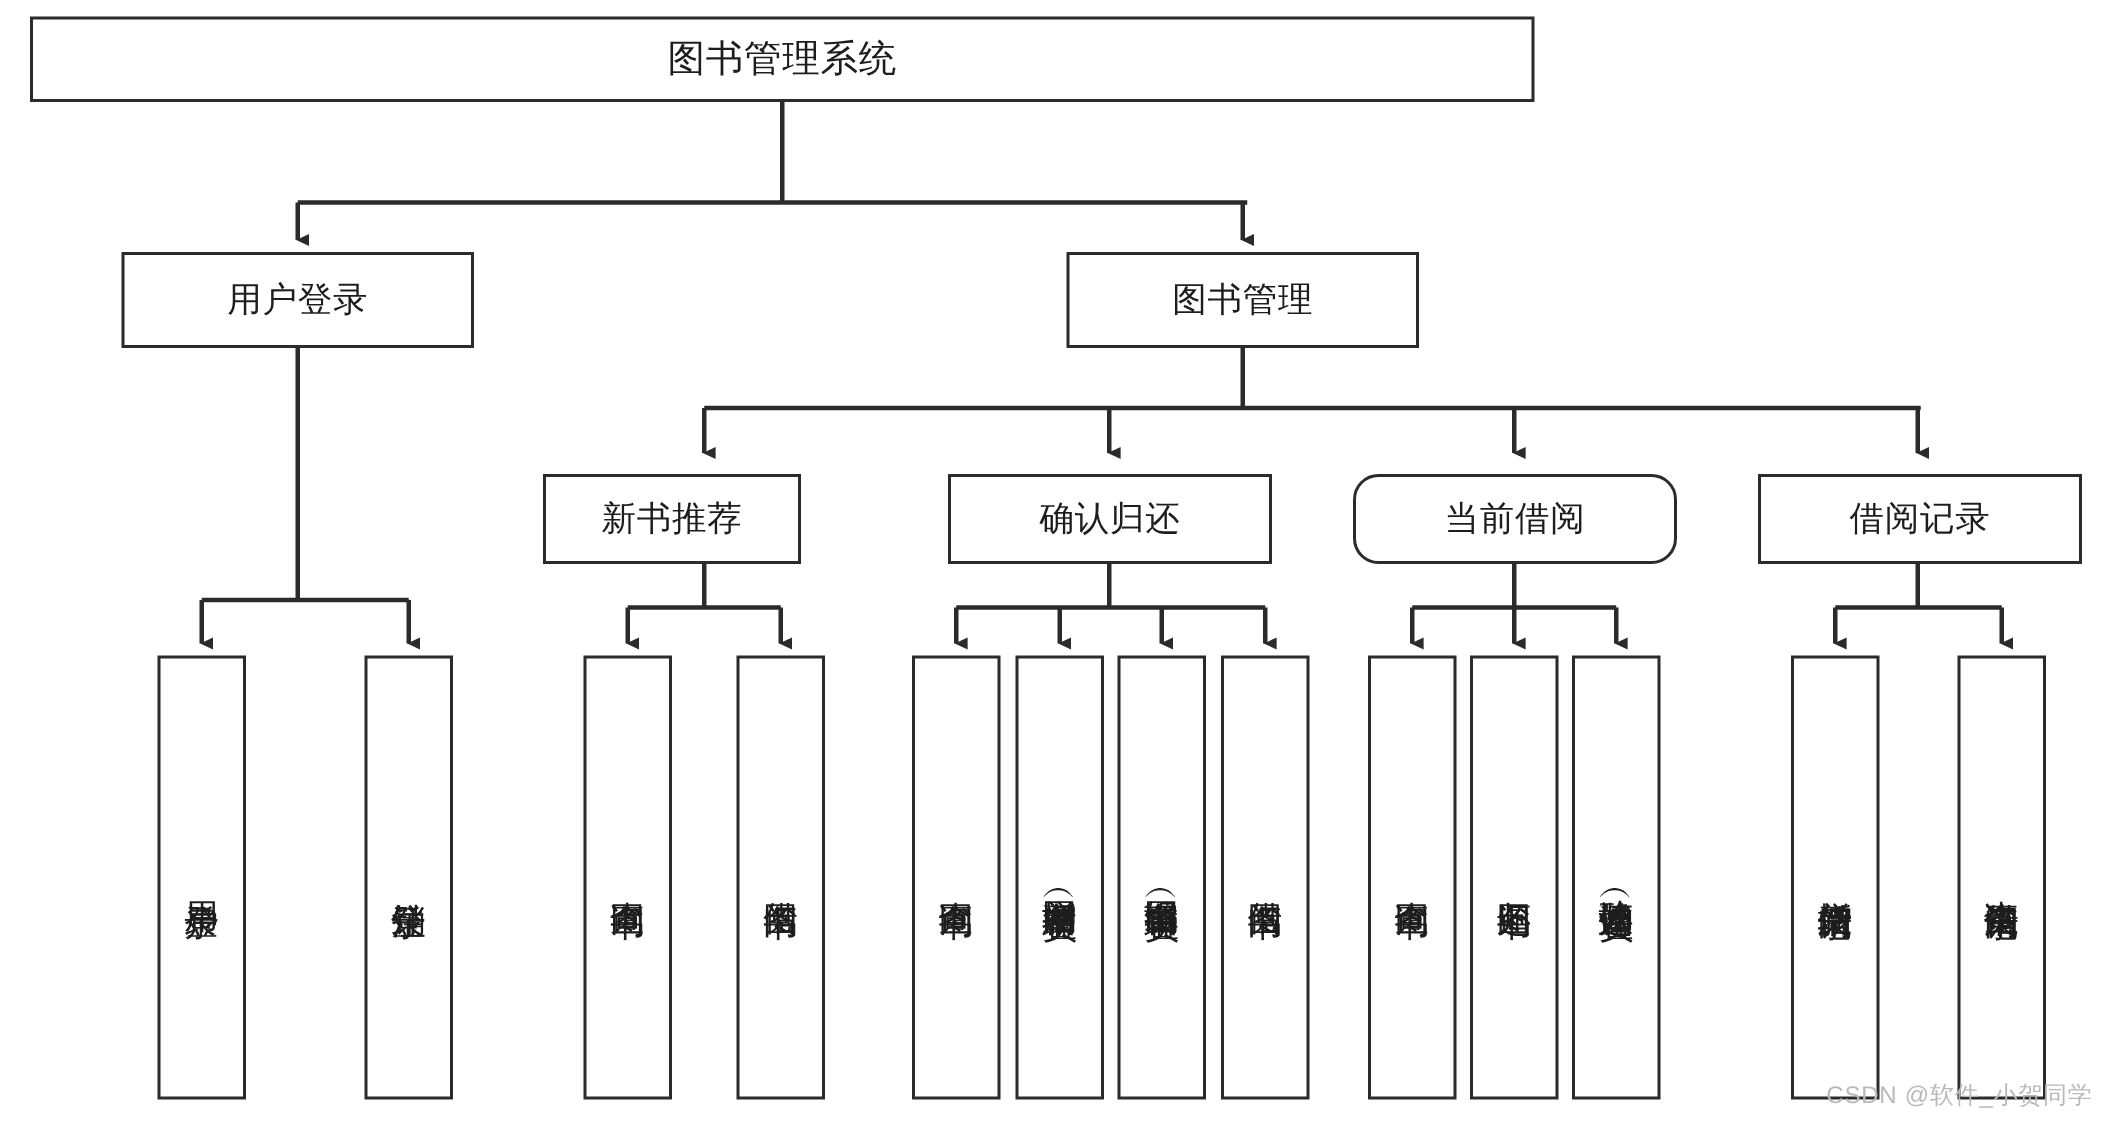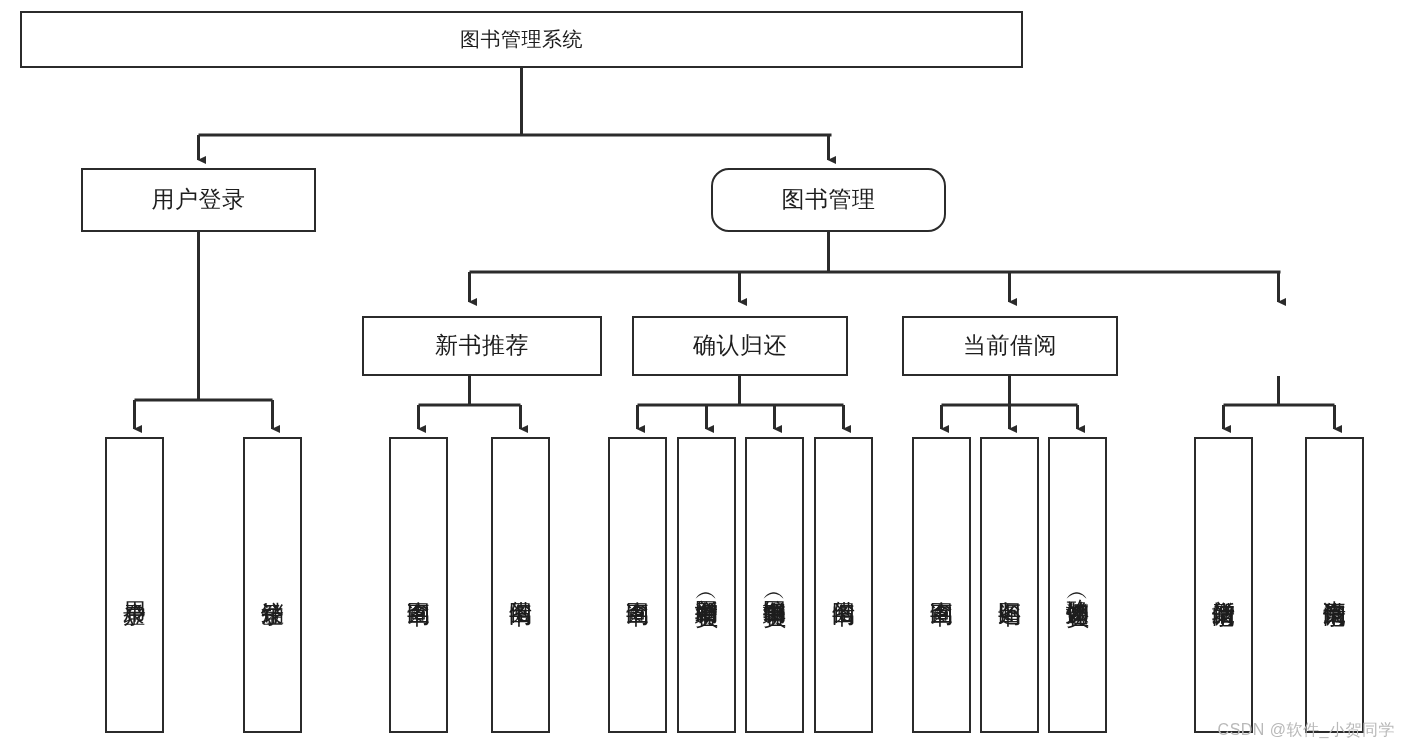--- a/index.html
+++ b/index.html
@@ -39,21 +39,21 @@
     display: block;
     text-align: center;
     line-height: 1.18;
     white-space: nowrap;
   }
   .node.horizontal .node-label {
     font-size: 23px;
     letter-spacing: 0.5px;
   }
   .node.root .node-label {
-    font-size: 20px;
+    font-size: 25px;
   }
   .node.vertical {
     align-items: center;
     justify-content: center;
   }
   .node.vertical .node-label {
     writing-mode: vertical-rl;
     text-orientation: upright;
     font-size: 23px;
     line-height: 1.25;
@@ -126,32 +126,35 @@
     </g>
   </svg>
 
   <div class="node horizontal root" style="left:20px; top:11px; width:1003px; height:57px;">
     <span class="node-label">图书管理系统</span>
   </div>
 
   <div class="node horizontal" style="left:81px; top:168px; width:235px; height:64px;">
     <span class="node-label">用户登录</span>
   </div>
-  <div class="node horizontal" style="left:711px; top:168px; width:235px; height:64px;border-radius:18px;">
+  <div class="node horizontal" style="left:711px; top:168px; width:235px; height:64px;">
     <span class="node-label">图书管理</span>
   </div>
 
-  <div class="node horizontal" style="left:362px; top:316px; width:240px; height:60px;">
+  <div class="node horizontal" style="left:362px; top:316px; width:172px; height:60px;">
     <span class="node-label">新书推荐</span>
   </div>
   <div class="node horizontal" style="left:632px; top:316px; width:216px; height:60px;">
     <span class="node-label">确认归还</span>
   </div>
-  <div class="node horizontal" style="left:902px; top:316px; width:216px; height:60px;">
+  <div class="node horizontal" style="left:902px; top:316px; width:216px; height:60px;border-radius:17px;">
     <span class="node-label">当前借阅</span>
+  </div>
+  <div class="node horizontal" style="left:1172px; top:316px; width:216px; height:60px;">
+    <span class="node-label">借阅记录</span>
   </div>
 
   <div class="node vertical" style="left:105px; top:437px; width:59px; height:296px;">
     <span class="node-label">用户登录</span>
   </div>
   <div class="node vertical" style="left:243px; top:437px; width:59px; height:296px;">
     <span class="node-label">注销登录</span>
   </div>
 
   <div class="node vertical" style="left:389px; top:437px; width:59px; height:296px;">

